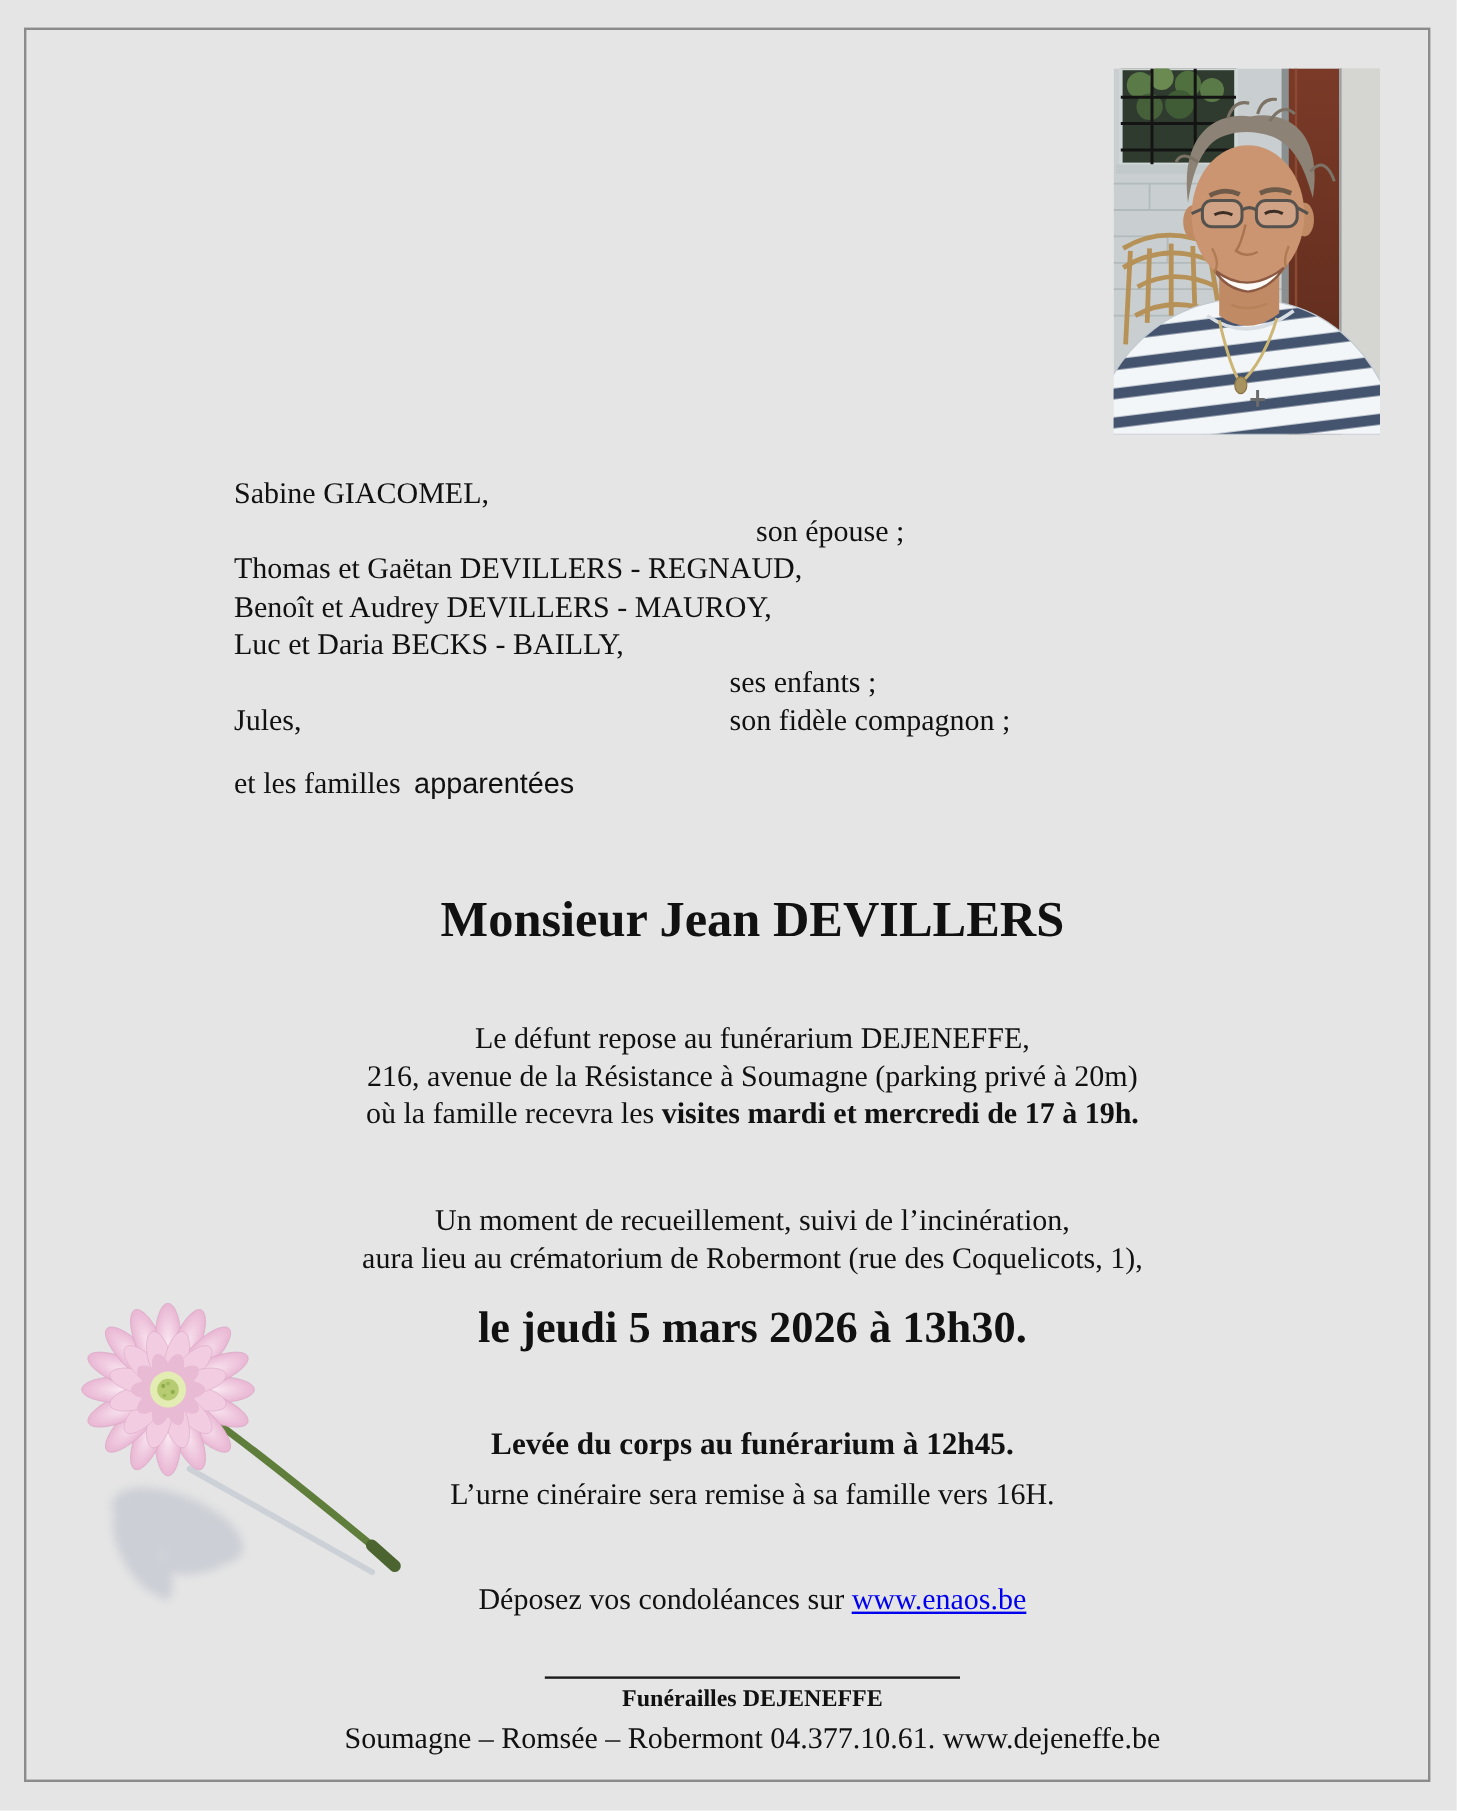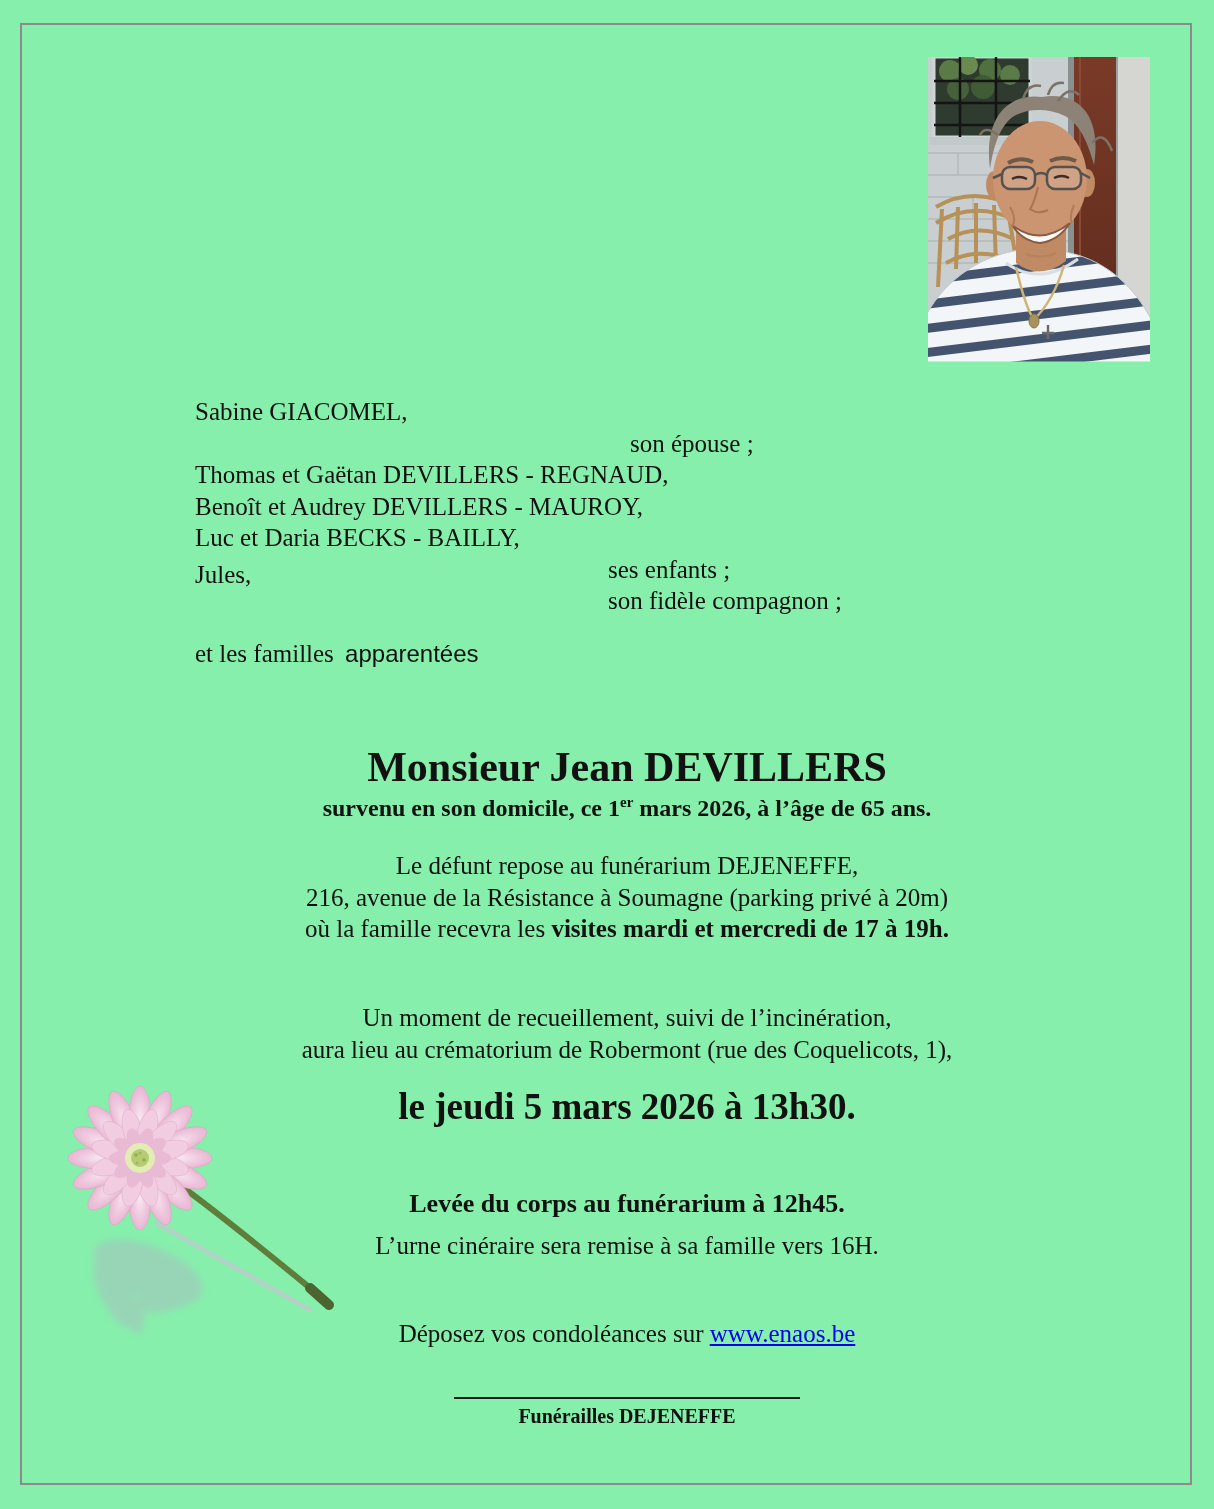--- a/index.html
+++ b/index.html
@@ -1,17 +1,17 @@
 <!DOCTYPE html>
 <html><head>
 <meta charset="utf-8">
 <style>
   html,body { margin:0; padding:0; background:#ffffff; }
   .page {
-    position:relative; width:1214px; height:1509px; background:#86efac;
+    position:relative; width:1214px; height:1509px; background:#e5e5e5;
     font-family:"Liberation Serif","DejaVu Serif",serif; color:#111;
     overflow:hidden;
   }
   .frame {
     position:absolute; left:20px; top:23px; width:1172px; height:1462px;
     box-sizing:border-box; border:2px solid #8b8b8b;
   }
   .line { position:absolute; font-size:25px; line-height:31px; white-space:nowrap; }
   .center { left:62px; width:1130px; text-align:center; white-space:nowrap; }
   .b { font-weight:bold; }
@@ -149,42 +149,42 @@
       </g>
     </svg>
   </div>
 
   <div class="line" style="left:195px; top:396px;">Sabine GIACOMEL,</div>
   <div class="line" style="left:608px; top:428px;margin-left:22px;">son épouse ;</div>
   <div class="line" style="left:195px; top:459px;">Thomas et Gaëtan DEVILLERS - REGNAUD,</div>
   <div class="line" style="left:195px; top:491px;text-align:right;">Benoît et Audrey DEVILLERS - MAUROY,</div>
   <div class="line" style="left:195px; top:522px;">Luc et Daria BECKS - BAILLY,</div>
   <div class="line" style="left:608px; top:554px;">ses enfants ;</div>
-  <div class="line" style="left:195px; top:559px;">Jules,</div>
+  <div class="line" style="left:195px; top:585px;">Jules,</div>
   <div class="line" style="left:608px; top:585px;">son fidèle compagnon ;</div>
 
   <div class="line" style="left:195px; top:638px;"><span>et les familles </span><span class="sans">apparentées</span></div>
 
   <div class="line center title-line" style="top:744px;">Monsieur Jean DEVILLERS</div>
-  <div class="line center survenu-line" style="top:793px;"><span>survenu en son domicile, ce 1</span><sup class="ord">er</sup><span> mars 2026, à l’âge de 65 ans.</span></div>
 
   <div class="line center" style="top:850px;">Le défunt repose au funérarium DEJENEFFE,</div>
   <div class="line center" style="top:882px;">216, avenue de la Résistance à Soumagne (parking privé à 20m)</div>
   <div class="line center" style="top:913px;"><span>où la famille recevra les </span><span class="b">visites mardi et mercredi de 17 à 19h.</span></div>
 
   <div class="line center" style="top:1002px;">Un moment de recueillement, suivi de l’incinération,</div>
   <div class="line center" style="top:1034px;">aura lieu au crématorium de Robermont (rue des Coquelicots, 1),</div>
   <div class="line center date-line" style="top:1086px;">le jeudi 5 mars 2026 à 13h30.</div>
   <div class="line center levee-line" style="top:1172px;margin-top:16px;">Levée du corps au funérarium à 12h45.</div>
   <div class="line center" style="top:1230px;">L’urne cinéraire sera remise à sa famille vers 16H.</div>
 
   <div class="line center" style="top:1318px;"><span>Déposez vos condoléances sur </span><a class="weblink">www.enaos.be</a></div>
 
   <div class="rule"></div>
   <div class="line center company-line" style="top:1401px;">Funérailles DEJENEFFE</div>
+  <div class="line center" style="top:1434px;">Soumagne – Romsée – Robermont 04.377.10.61. www.dejeneffe.be</div>
 
   <div class="flower-wrap">
     <svg width="320" height="310" viewBox="0 0 320 310">
       <defs>
         <filter id="soft" x="-40%" y="-40%" width="180%" height="180%">
             <feGaussianBlur stdDeviation="3.5"></feGaussianBlur>
           </filter>
         <radialGradient id="petalGrad">
             <stop offset="0" stop-color="#f9e7f1"></stop>
             <stop offset="1" stop-color="#e9b6d3"></stop>

